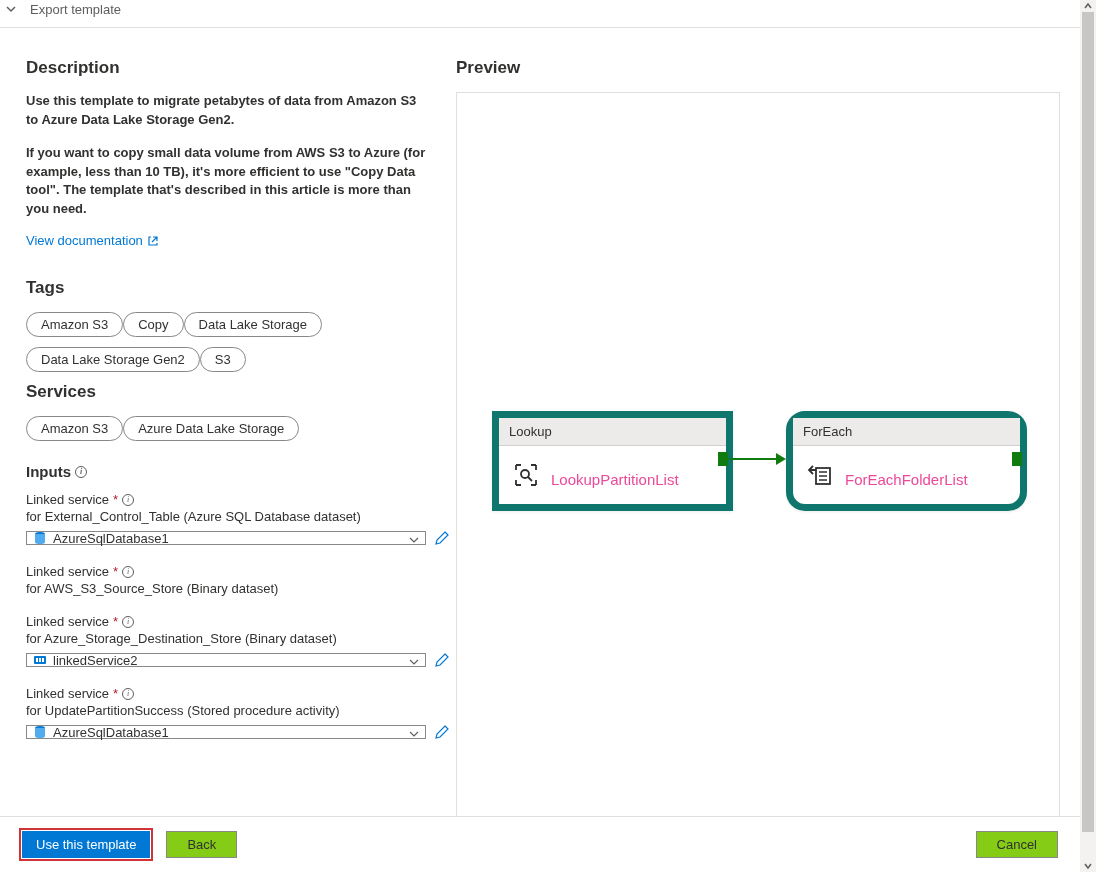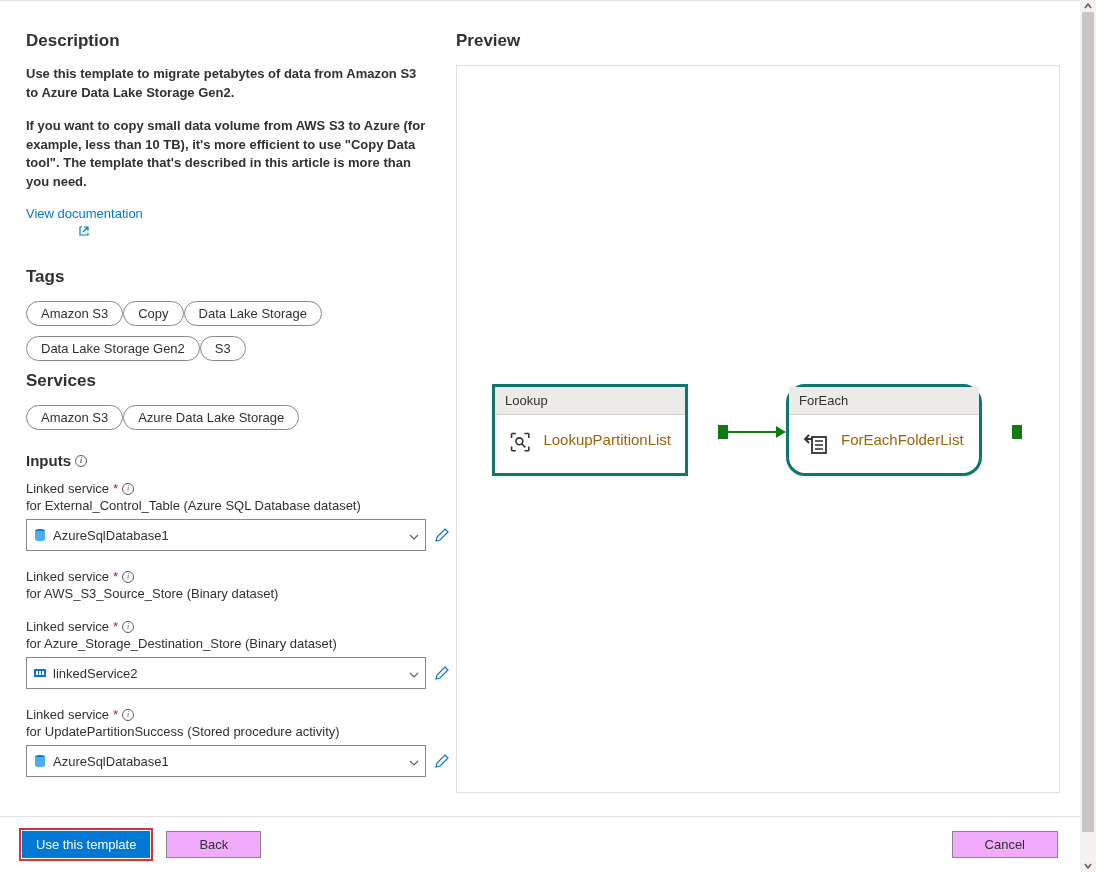--- a/index.html
+++ b/index.html
@@ -61,21 +61,20 @@
     font-weight: bold;
   }
   .link {
     color: #0078d4;
     font-size: 13px;
     display: inline-flex;
     align-items: center;
     gap: 4px;
     cursor: pointer;
     margin-bottom: 20px;
-    flex-direction: column;
   }
   .ext-icon { width: 12px; height: 12px; }
   .tags-row {
     display: flex;
     flex-wrap: wrap;
     gap: 0;
     margin-bottom: 10px;
   }
   .pill {
     border: 1px solid #8a8886;
@@ -122,21 +121,21 @@
     color: #323130;
     margin-bottom: 6px;
   }
   .select-row {
     display: flex;
     align-items: center;
     gap: 8px;
   }
   .select {
     flex: 0 0 400px;
-    height: 32px;
+    height: 14px;
     border: 1px solid #8a8886;
     background: #fff;
     display: flex;
     align-items: center;
     padding: 0 6px;
     font-size: 13px;
     position: relative;
     cursor: pointer;
   }
   .sel-icon {
@@ -158,39 +157,39 @@
   
   .preview-box {
     border: 1px solid #e1dfdd;
     height: 728px;
     position: relative;
     margin-top: 10px;
     background: #fff;
   }
   .node {
     position: absolute;
-    width: 196px;
-    border: 3px solid #0f766e;
+    width: 241px;
+    border: 7px solid #0f766e;
     background: #fff;
     box-shadow: 0 1px 3px rgba(0,0,0,0.08);
   }
   .node-head {
     background: #edebe9;
     padding: 6px 10px;
     font-size: 13px;
     color: #323130;
     border-bottom: 1px solid #d2d0ce;
   }
   .node-body {
     display: flex;
-    align-items: flex-start;
+    align-items: flex-end;
     gap: 12px;
     padding: 16px 14px;
     font-size: 15px;
-    color: #a16207;
+    color: #ec4899;
   }
   .node-icon { width: 26px; height: 26px; }
   .conn-green {
     position: absolute;
     width: 10px; height: 14px;
     background: #107c10;
   }
   .arrow-line {
     position: absolute;
     height: 2px;
@@ -218,24 +217,24 @@
     background: #0078d4;
     color: #fff;
     border: none;
     padding: 6px 14px;
     font-size: 13px;
     cursor: pointer;
     outline: 2px solid #d13438;
     outline-offset: 1px;
   }
   .btn-secondary {
-    background: #f0abfc;
+    background: #84cc16;
     color: #323130;
     border: 1px solid #8a8886;
-    padding: 5px 32px;
+    padding: 5px 20px;
     font-size: 13px;
     cursor: pointer;
   }
   .footer .spacer { flex: 1; }
   .footer .left-group { display: flex; gap: 16px; align-items: center; }
   
   .vscroll {
     position: absolute;
     right: 0; top: 0; bottom: 0;
     width: 16px;
@@ -256,20 +255,28 @@
     display: flex;
     align-items: center;
     justify-content: center;
   }
   .vscroll-arrow svg { width: 8px; height: 8px; }
 </style>
 </head>
 <body>
 
 <div class="scroll-container">
+  <div class="top-cut">
+    <span class="chev">
+      <svg viewBox="0 0 10 10">
+          <path d="M1 3 L5 7 L9 3" stroke="#605e5c" stroke-width="1.5" fill="none"></path>
+        </svg>
+    </span>
+    <span>Export template</span>
+  </div>
   <hr class="sep">
 
   <div class="content">
     <div class="left-col">
       <h2 class="sec-title">Description</h2>
       <p class="desc-para">Use this template to migrate petabytes of data from Amazon S3 to Azure Data Lake Storage Gen2.</p>
       <p class="desc-para">If you want to copy small data volume from AWS S3 to Azure (for example, less than 10 TB), it's more efficient to use "Copy Data tool". The template that's described in this article is more than you need.</p>
       <div class="link">
         <span>View documentation</span>
         <span class="ext-icon">

